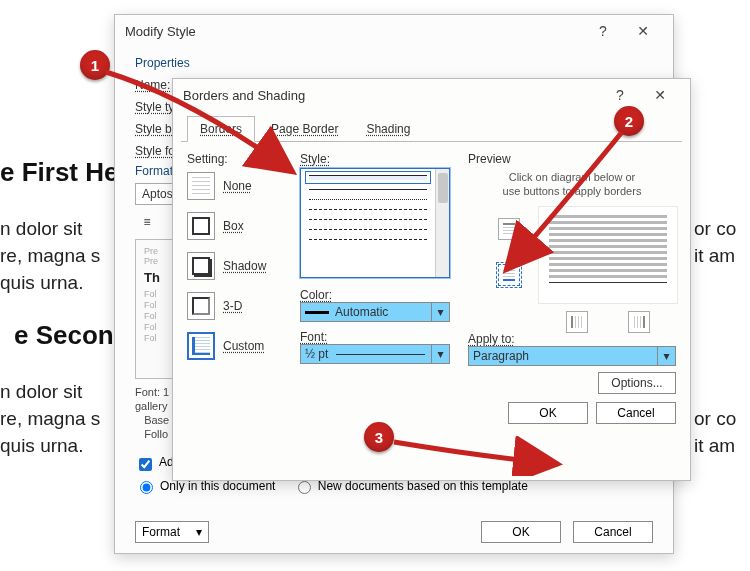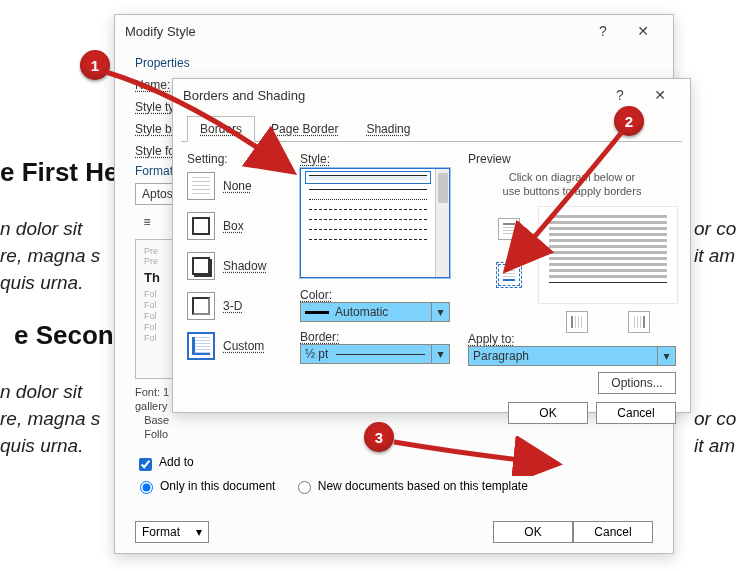--- a/index.html
+++ b/index.html
@@ -1,43 +1,43 @@
 <!DOCTYPE html>
 <html><head>
 <meta charset="utf-8">
 <style>
   * { box-sizing: border-box; font-family: "Segoe UI", Arial, sans-serif; }
   body { margin: 0; width: 750px; height: 571px; background: #fff; position: relative; overflow: hidden; }
 
   .doc-text { position: absolute; font-weight: bold; color: #111; }
-  .doc-body { position: absolute; color: #222; font-size: 19px; line-height: 27px; font-style: italic; }
+  .doc-body { position: absolute; color: #222; font-size: 19px; line-height: 27px; }
 
   .dlg { position: absolute; background: #fcfcfc; border: 1px solid #bbb; box-shadow: 0 4px 14px rgba(0,0,0,0.18); }
   .dlg-title { height: 32px; display: flex; align-items: center; padding: 0 10px; font-size: 13px; color: #333; }
   .dlg-title .sp { flex: 1; }
   .dlg-title .tbtn { width: 40px; text-align: center; font-size: 14px; color: #444; }
 
   .modify { left: 114px; top: 14px; width: 560px; height: 540px; }
   .modify .body { padding: 6px 20px 0 20px; font-size: 12px; color: #333; }
   .modify .sect { color: #15487a; font-size: 12px; margin: 3px 0 5px 0; }
   .modify .row { display: flex; align-items: center; margin: 2px 0; height: 20px; }
   .modify .lab { width: 78px; font-size: 12px; text-decoration: underline dotted; text-underline-offset: 2px; }
   .modify .fmtbar { display:flex; gap:4px; margin: 5px 0 6px 0; }
   .modify .fmtbox { border:1px solid #aaa; height:22px; background:#fff; display:flex; align-items:center; padding:0 6px; font-size:12px; }
   .modify .iconbtn { width:24px; height:22px; border:1px solid transparent; display:flex; align-items:center; justify-content:center; font-size:12px; }
   .modify .preview { border:1px solid #bbb; background:#fafafa; height:140px; margin-top:0; padding:6px 8px; font-size:9px; color:#666; }
   .modify .desc { font-size:11px; color:#444; margin-top:6px; line-height:14px; }
   .modify .footer { position:absolute; left:20px; right:20px; bottom:10px; font-size:12px; }
-  .modify .btnrow { display:flex; justify-content:flex-end; gap:0; margin-top:24px; }
+  .modify .btnrow { display:flex; justify-content:flex-end; gap:12px; margin-top:24px; }
   .btn { min-width:80px; height:22px; border:1px solid #888; background:#fff; font-size:12px; display:flex; align-items:center; justify-content:center; }
   .btn.small { min-width:70px; }
   .chk { display:flex; gap:4px; font-size:12px; }
   .radio { display:inline-flex; align-items:center; gap:4px; font-size:12px; margin-right:14px; }
 
-  .borders { left: 172px; top: 78px; width: 519px; height: 335px; background:#fdfdfb; }
+  .borders { left: 172px; top: 78px; width: 519px; height: 403px; background:#fdfdfb; }
   .borders .tabs { display:flex; padding: 0 14px; height: 30px; align-items:end; gap: 4px; font-size:12px; }
   .borders .tab { padding: 5px 12px; color:#333; }
   .borders .tab.active { border:1px solid #bbb; border-bottom:1px solid #fdfdfb; background:#fdfdfb; position:relative; top:1px; }
   .borders .tabline { border-bottom:1px solid #bbb; margin:0 8px; }
   .borders .content { display:flex; padding:10px 14px 0 14px; font-size:12px; color:#333; gap: 18px; }
   .col-setting { width: 95px; }
   .col-style { width: 150px; }
   .col-preview { flex:1; }
   .setting-item { display:flex; align-items:center; gap:8px; height:40px; }
   .setting-item .thumb { width:28px; height:28px; border:1px solid #999; background:#fff; display:flex; align-items:center; justify-content:center; }
@@ -215,21 +215,21 @@
           <div class="dash" style="border-top:1px dashed #222;"></div>
         </div>
         <div class="sb"></div>
       </div>
       <div class="lbl underline" style="margin-top:10px;">Color:</div>
       <div class="combo">
         <span class="color-swatch"></span>
         <span>Automatic</span>
         <span class="dd">▾</span>
       </div>
-      <div class="lbl underline" style="margin-top:8px;">Border:</div>
+      <div class="lbl underline" style="margin-top:8px;">Font:</div>
       <div class="combo">
         <span>½ pt</span>
         <span style="flex:1; border-top:1px solid #333; margin:0 20px 0 8px;"></span>
         <span class="dd">▾</span>
       </div>
     </div>
 
     <div class="col-preview">
       <div class="lbl">Preview</div>
       <div class="prev-text" style="white-space:pre;">Click on diagram below or

